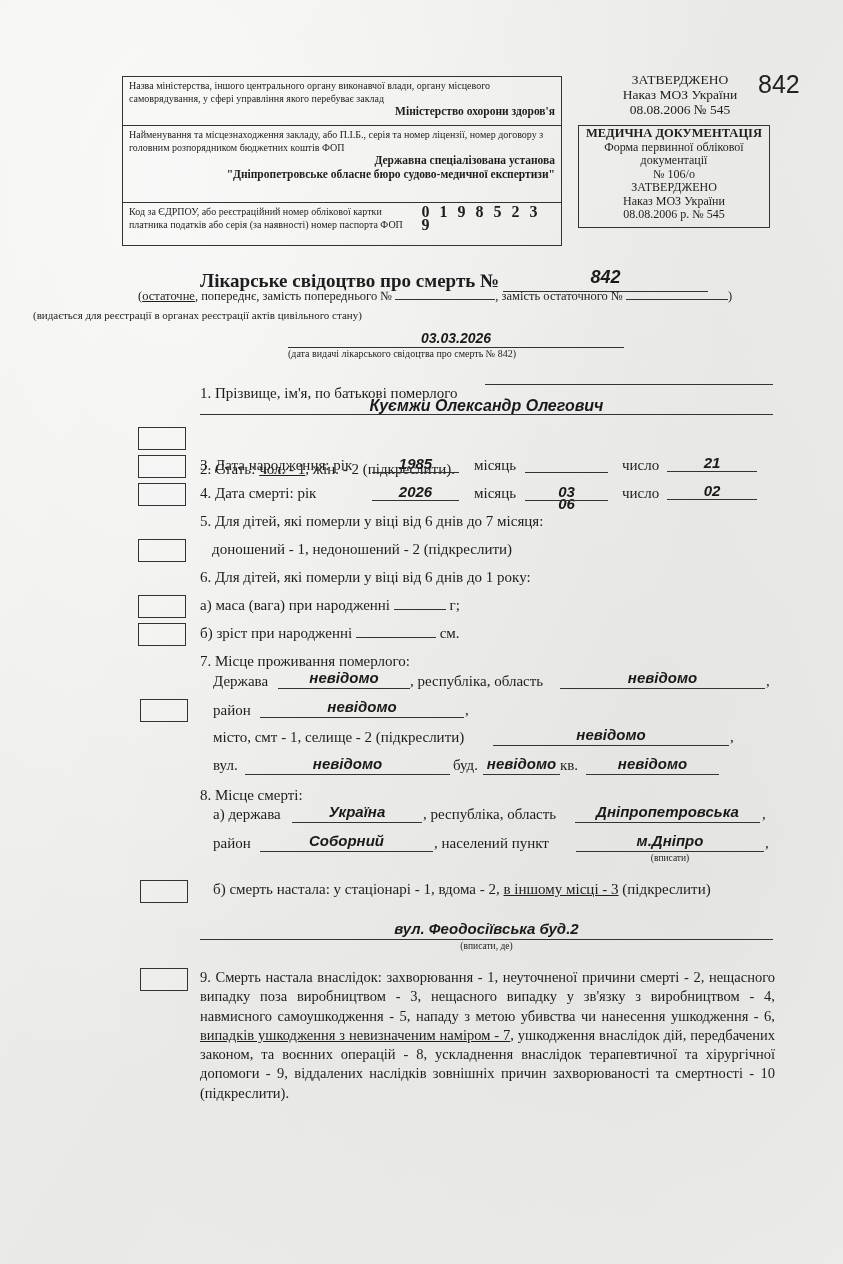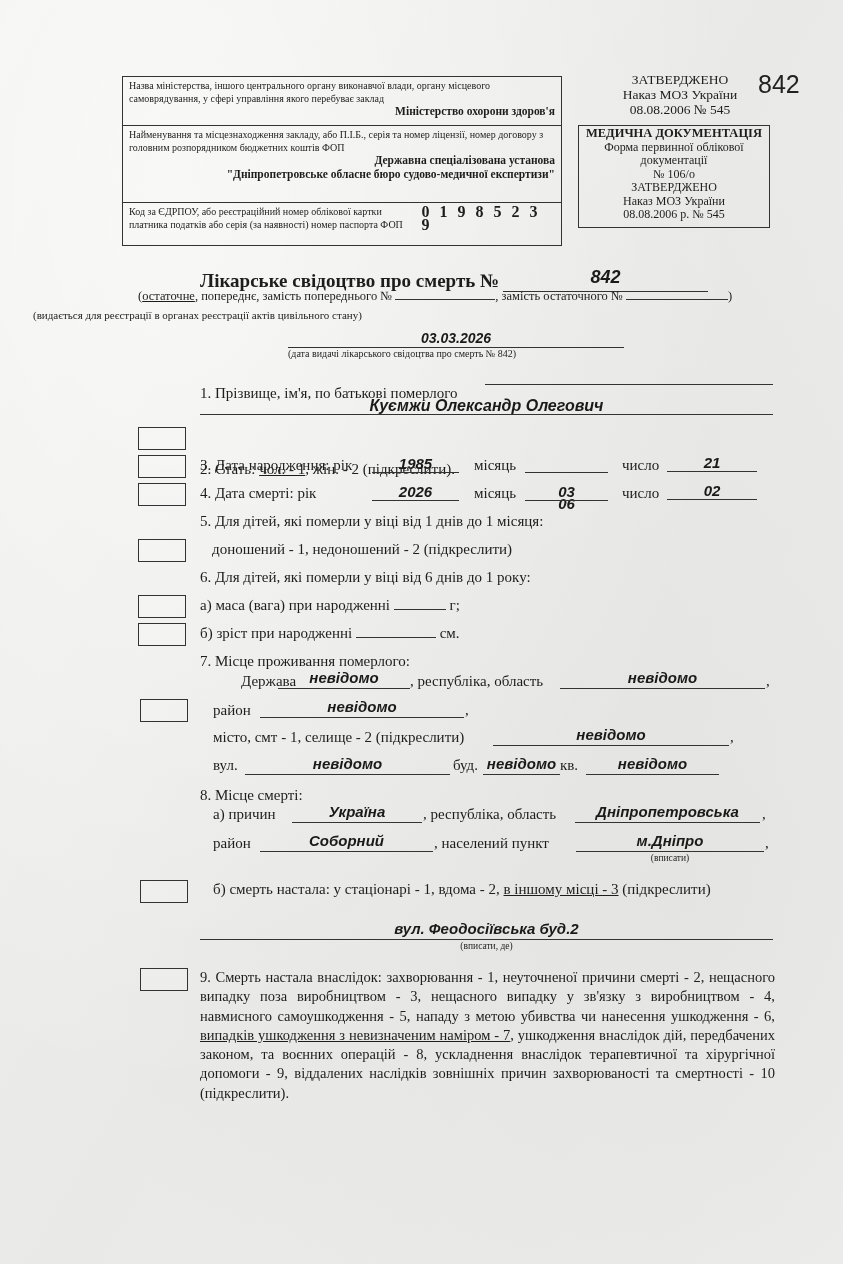--- a/index.html
+++ b/index.html
@@ -129,41 +129,41 @@
 <div class="abs row" style="left:200px; top:485px;">4. Дата смерті: рік</div>
 <div class="abs fill fillval" style="left:372px; top:483px; width:87px;">2026</div>
 <div class="abs uline" style="left:372px; top:500px; width:87px;"></div>
 <div class="abs row" style="left:474px; top:485px;">місяць</div>
 <div class="abs fill fillval" style="left:525px; top:483px; width:83px;">03</div>
 <div class="abs uline" style="left:525px; top:500px; width:83px;"></div>
 <div class="abs row" style="left:622px; top:485px;">число</div>
 <div class="abs fill fillval" style="left:667px; top:482px; width:90px;">02</div>
 <div class="abs uline" style="left:667px; top:499px; width:90px;"></div>
 
-<div class="abs row" style="left:200px; top:513px;">5. Для дітей, які померли у віці від 1 днів до 1 місяця:</div>
+<div class="abs row" style="left:200px; top:513px;">5. Для дітей, які померли у віці від 6 днів до 7 місяця:</div>
 <div class="abs cb" style="left:138px; top:539px;"></div>
 <div class="abs row" style="left:212px; top:541px;">доношений - 1,   недоношений - 2   (підкреслити)</div>
 
 <div class="abs row" style="left:200px; top:569px;">6. Для дітей, які померли у віці від 6 днів до 1 року:</div>
 <div class="abs cb" style="left:138px; top:595px;"></div>
 <div class="abs row" style="left:200px; top:597px;">
   <span>а) маса (вага) при народженні</span>
   <span class="line-inline" style="width:52px;"></span>
   <span>г;</span>
 </div>
 <div class="abs cb" style="left:138px; top:623px;"></div>
 <div class="abs row" style="left:200px; top:625px;">
   <span>б) зріст при народженні</span>
   <span class="line-inline" style="width:80px;"></span>
   <span>см.</span>
 </div>
 
 <div class="abs row" style="left:200px; top:653px;">7. Місце проживання померлого:</div>
 
-<div class="abs row" style="left:213px; top:673px;margin-left:28px;">Держава</div>
+<div class="abs row" style="left:213px; top:673px;">Держава</div>
 <div class="abs fill fillval" style="left:278px; top:669px; width:132px;">невідомо</div>
 <div class="abs uline" style="left:278px; top:688px; width:132px;"></div>
 <div class="abs row" style="left:410px; top:673px;">, республіка, область</div>
 <div class="abs fill fillval" style="left:560px; top:669px; width:205px;">невідомо</div>
 <div class="abs uline" style="left:560px; top:688px; width:205px;"></div>
 <div class="abs row" style="left:766px; top:673px;">,</div>
 
 <div class="abs cb" style="left:140px; top:699px;"></div>
 <div class="abs row" style="left:213px; top:702px;">район</div>
 <div class="abs fill fillval" style="left:260px; top:698px; width:204px;">невідомо</div>
@@ -179,21 +179,21 @@
 <div class="abs fill fillval" style="left:245px; top:755px; width:205px;">невідомо</div>
 <div class="abs uline" style="left:245px; top:774px; width:205px;"></div>
 <div class="abs row" style="left:453px; top:757px;">буд.</div>
 <div class="abs fill fillval" style="left:483px; top:755px; width:77px;">невідомо</div>
 <div class="abs uline" style="left:483px; top:774px; width:77px;"></div>
 <div class="abs row" style="left:560px; top:757px;">кв.</div>
 <div class="abs fill fillval" style="left:586px; top:755px; width:133px;">невідомо</div>
 <div class="abs uline" style="left:586px; top:774px; width:133px;"></div>
 
 <div class="abs row" style="left:200px; top:787px;">8. Місце смерті:</div>
-<div class="abs row" style="left:213px; top:806px;">а) причин</div>
+<div class="abs row" style="left:213px; top:806px;">а) держава</div>
 <div class="abs fill fillval" style="left:292px; top:803px; width:130px;">Україна</div>
 <div class="abs uline" style="left:292px; top:822px; width:130px;"></div>
 <div class="abs row" style="left:423px; top:806px;">, республіка, область</div>
 <div class="abs fill fillval" style="left:575px; top:803px; width:185px;">Дніпропетровська</div>
 <div class="abs uline" style="left:575px; top:822px; width:185px;"></div>
 <div class="abs row" style="left:762px; top:806px;">,</div>
 
 <div class="abs row" style="left:213px; top:835px;">район</div>
 <div class="abs fill fillval" style="left:260px; top:832px; width:173px;">Соборний</div>
 <div class="abs uline" style="left:260px; top:851px; width:173px;"></div>

